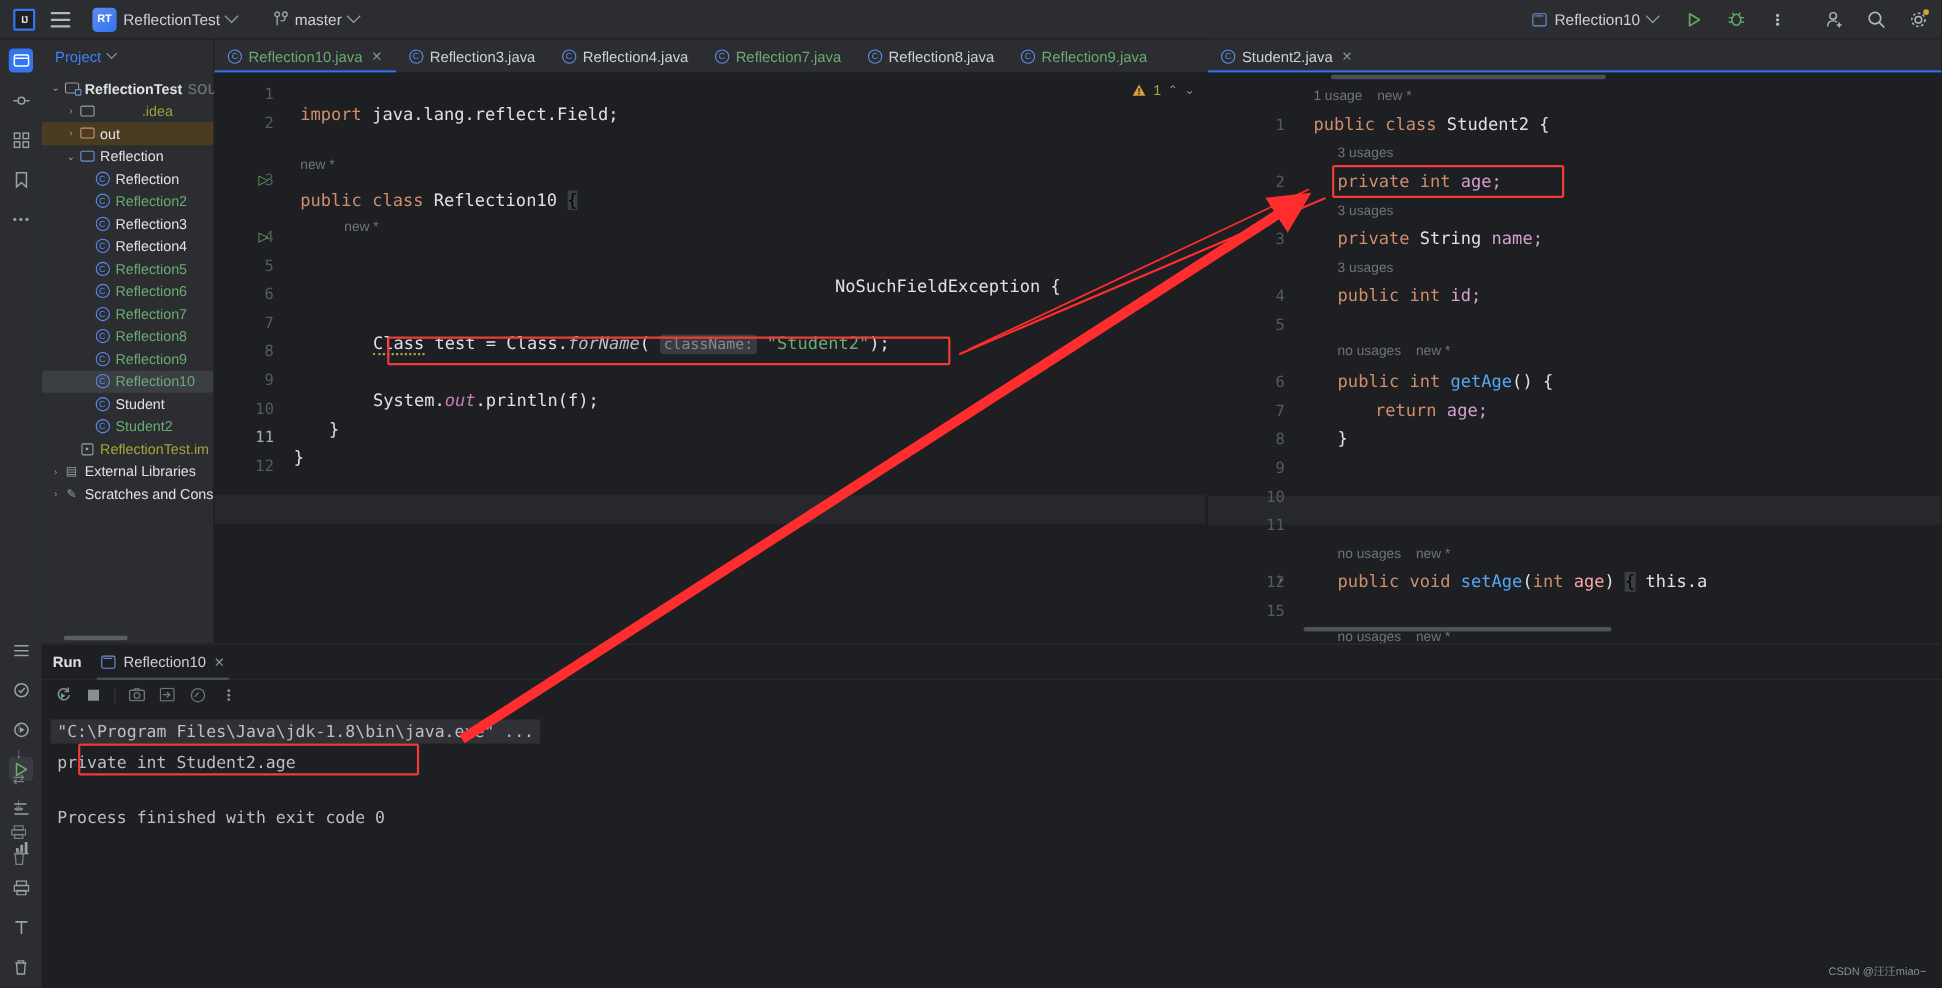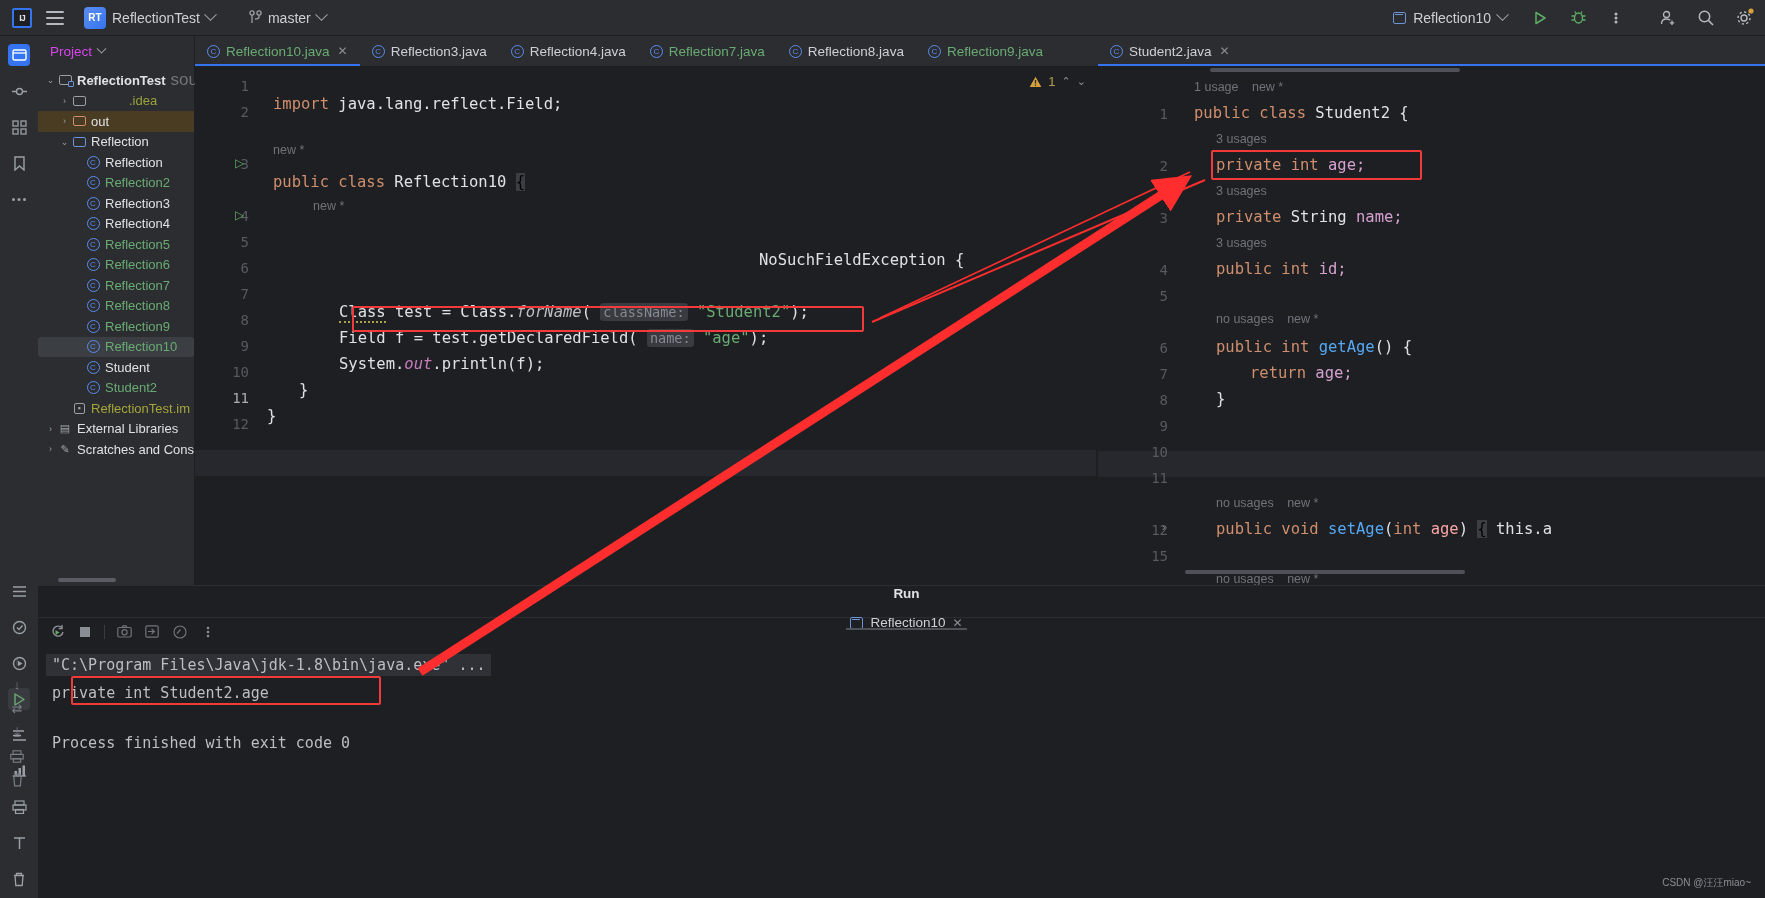--- a/index.html
+++ b/index.html
@@ -57,21 +57,21 @@
      color:#9aa0a6; cursor:pointer; border-radius:4px; }
   .rail-ico.active { background:#3574f0; color:#fff; }
   .rail-ico.sel { background:#393b40; }
 
   
   .project {
     position: absolute; left: 38px; top: 36px; width: 157px; height: 549px;
     background: #2b2d30; border-right: 1px solid #1e1f22;
   }
   .proj-head { height: 30px; display: flex; align-items: center; gap: 6px;
-    padding-left: 12px; color: #d946ef; font-size: 13.5px; }
+    padding-left: 12px; color: #3b82f6; font-size: 13.5px; }
   .tree { padding-top: 4px; font-size: 13px; color: #dfe1e5; }
   .node { height: 20.5px; display: flex; align-items: center; white-space: nowrap;
     cursor: pointer; position: relative; }
   .node.sel-out { background: #4a3c23; }
   .node.sel-file { background: #3b3e43; border-radius: 3px; }
   .arrow { width: 13px; flex: 0 0 13px; color: #9aa0a6; font-size: 9px;
     display: flex; align-items: center; justify-content: center; }
   .ico { width: 16px; flex: 0 0 16px; display:flex; align-items:center; justify-content:center;
     margin-right: 4px; }
   .folder { width: 13px; height: 10px; border: 1.4px solid #9aa0a6; border-radius: 1.5px 2px 2px 2px; }
@@ -158,21 +158,21 @@
   .usage { position:absolute; left:16px; color:#6f737a; font-size:12.5px;
     font-family:"Liberation Sans", sans-serif; }
   .clineR { position:absolute; left:16px; white-space:pre; }
   .fold { position:absolute; left:64px; color:#8a8f96; font-size:11px; }
   .htab-scroll { position:absolute; left:1185px; top:570px; width:280px; height:4px;
      background:#4e5157; border-radius:2px; }
 
   
   .runwin { position: absolute; left: 38px; top: 585px; right: 0; bottom: 0; background: #1e1f22; }
   .run-header { height: 32px; display: flex; align-items: center; gap: 14px;
-    padding-left: 10px; background: #1e1f22; border-top: 1px solid #2b2d30; flex-direction: column; }
+    padding-left: 10px; background: #1e1f22; border-top: 1px solid #2b2d30; }
   .run-title { color: #dfe1e5; font-size: 13.5px; font-weight: bold; }
   .run-tab { display: flex; align-items: center; gap: 7px; font-size: 13.5px;
     color: #ced0d6; position: relative; height: 32px; padding: 0 4px; cursor:pointer;}
   .run-tab::after { content:''; position:absolute; left:0; right:0; bottom:0; height:2px; background:#4e5157;}
   .run-toolbar { height: 28px; display:flex; align-items:center; gap: 10px; padding-left: 10px;
     border-top: 1px solid #2b2d30; }
   .rt-ico { width:18px;height:18px;display:flex;align-items:center;justify-content:center;
     color:#8a8f96;font-size:13px;cursor:pointer;}
   .rt-sep { width:1px;height:14px;background:#393b40;}
   .console { position:absolute; left: 34px; top: 648px; right: 0; bottom: 0;
@@ -564,21 +564,20 @@
       <div class="runmark" style="top:142px">▷</div>
     </div>
 
     <div class="codeL">
       <div class="cline" style="top:10px"><span class="kw">import</span><span class="typ"> java.lang.reflect.Field;</span></div>
       <div class="hint" style="top:58px">new *</div>
       <div class="cline" style="top:88px"><span class="kw">public class</span><span class="typ"> Reflection10 </span><span class="brace-hl">{</span></div>
       <div class="hint" style="top:114px;left:54px">new *</div>
       <div class="cline" style="top:166px;left:500px"><span class="typ">NoSuchFieldException {</span></div>
       <div class="cline" style="top:218px;left:80px"><span class="typ wavy">Class</span><span class="typ"> test = Class.</span><span class="fni">forName</span><span class="typ">( </span><span class="param-hint">className:</span><span class="str"> "Student2"</span><span class="typ">);</span></div>
-      <div class="cline" style="top:244px;left:80px"><span class="typ">Field f = test.getDeclaredField( </span><span class="param-hint">name:</span><span class="str"> "age"</span><span class="typ">);</span></div>
       <div class="cline" style="top:270px;left:80px"><span class="typ">System.</span><span class="field">out</span><span class="typ">.println(f);</span></div>
       <div class="cline" style="top:296px;left:40px"><span class="typ">}</span></div>
       <div class="cline" style="top:322px;left:8px"><span class="typ">}</span></div>
     </div>
 
     <div class="warn-panel">
       <svg width="13" height="12" viewBox="0 0 13 12">
         <path d="M6.5 0.8 L12.3 11 H0.7 Z" fill="#d6a13b"></path>
         <path d="M6.5 4 V7.6" stroke="#2b2d30" stroke-width="1.3"></path>
           <circle cx="6.5" cy="9.2" r="0.8" fill="#2b2d30"></circle>

